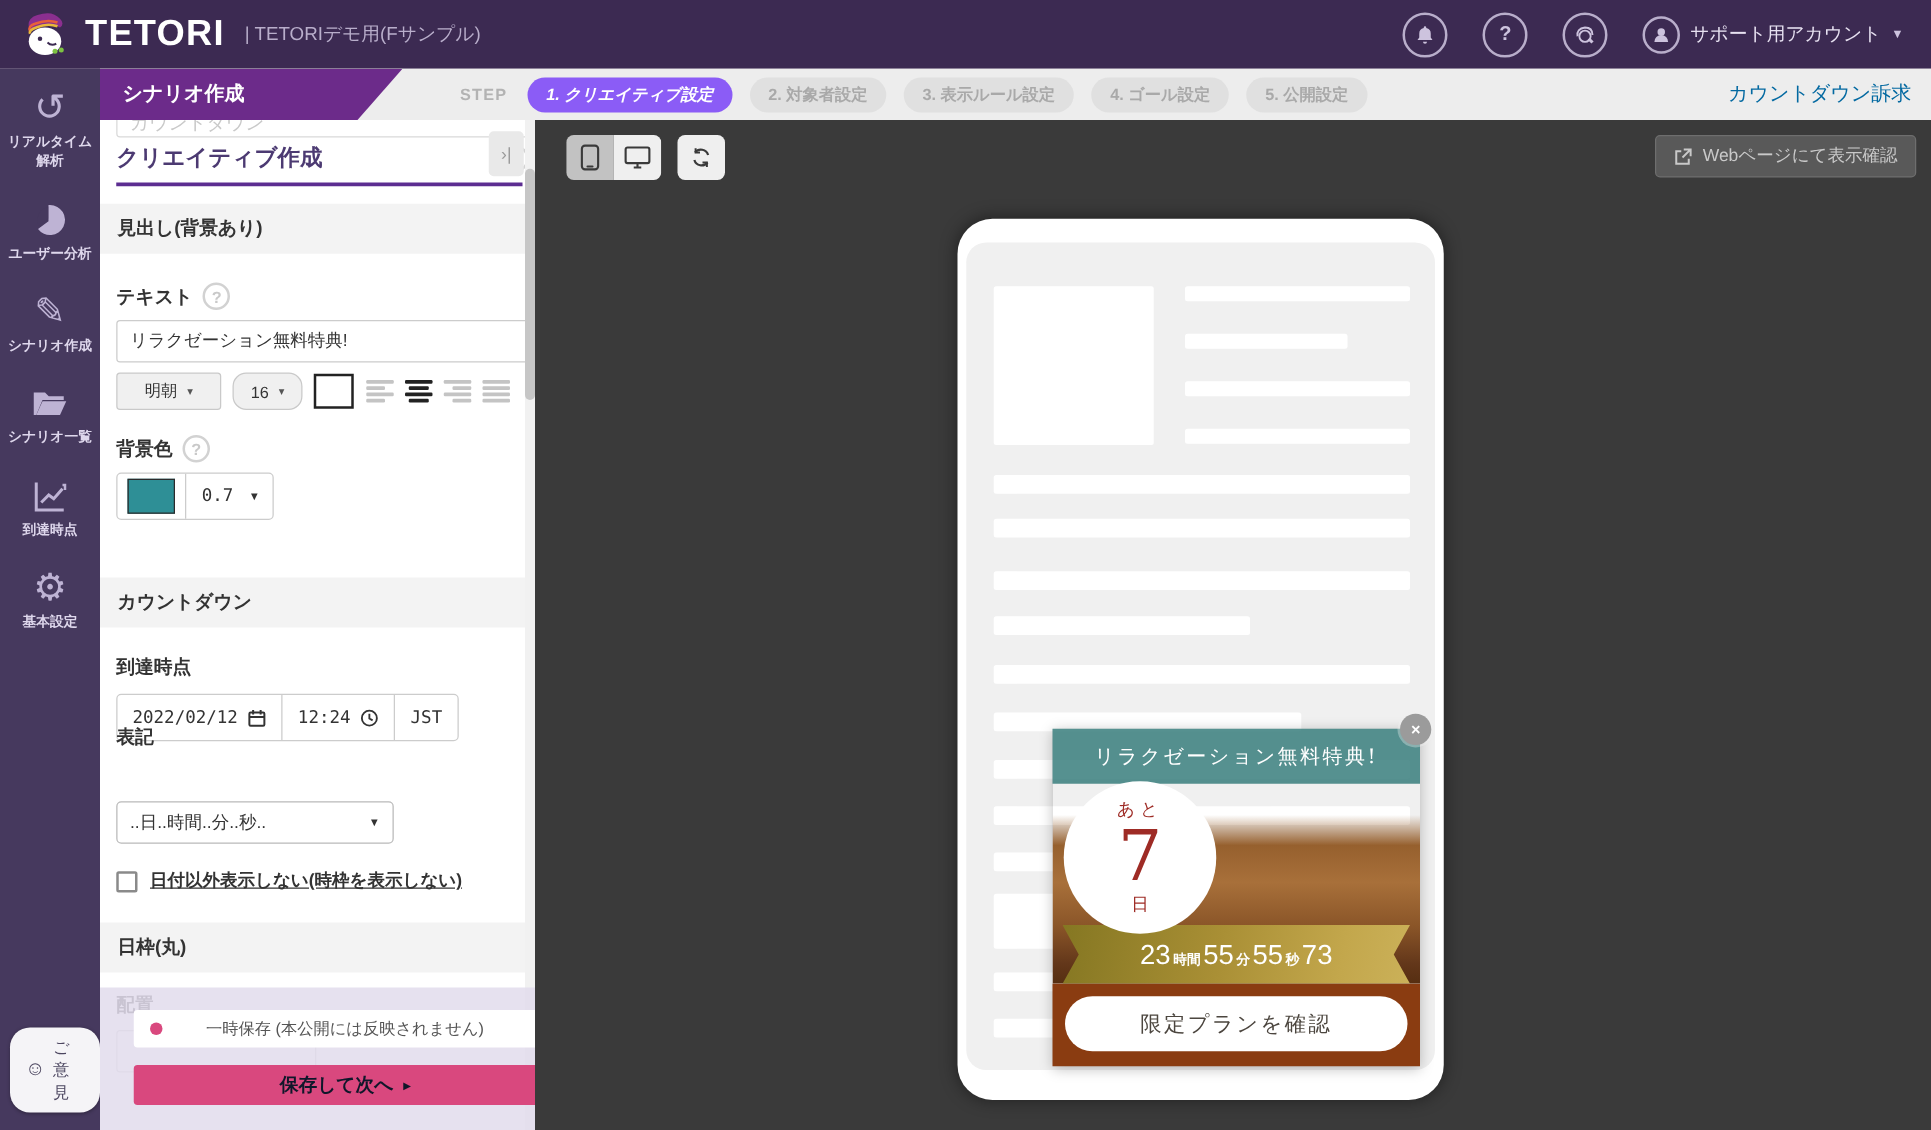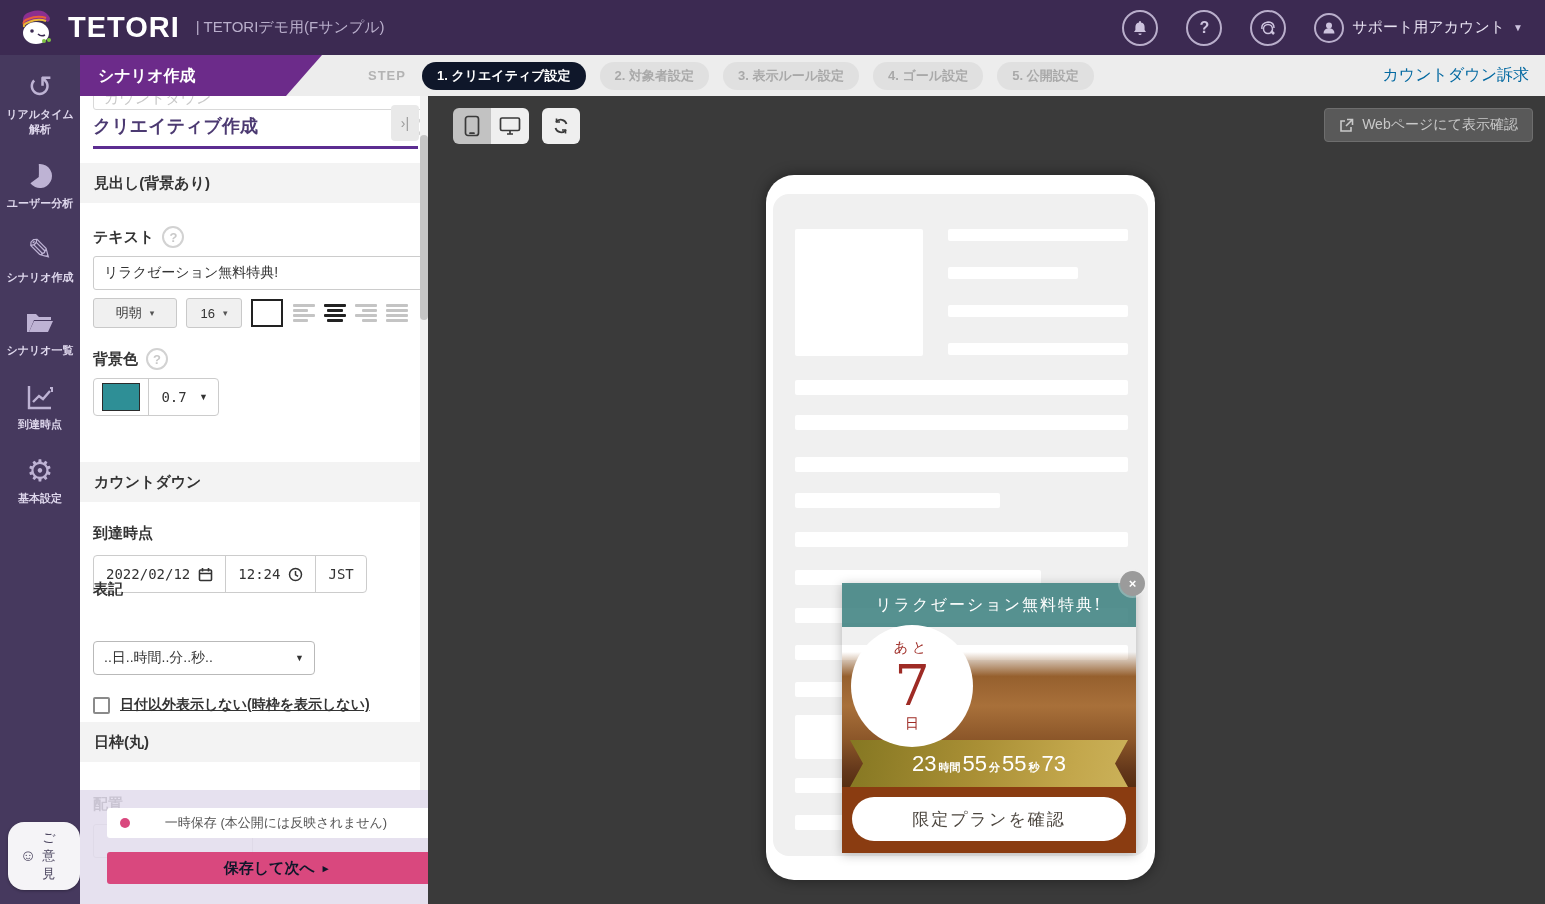--- a/index.html
+++ b/index.html
@@ -28,21 +28,21 @@
 
   .content { flex:1; display:flex; flex-direction:column; min-width:0; }
 
   
   .stepbar { height:41px; background:#ededed; display:flex; align-items:center; position:relative; flex-shrink:0; }
   .page-banner { width:242px; height:41px; background:#6c2b8a; color:#fff; font-size:16px; font-weight:bold;
                  line-height:41px; padding-left:18px; clip-path:polygon(0 0,100% 0,calc(100% - 36px) 100%,0 100%); flex-shrink:0; }
   .step-label { color:#b3b3b3; font-size:13px; font-weight:bold; margin-left:46px; letter-spacing:1px; }
   .pills { display:flex; gap:14px; margin-left:16px; }
   .pill { background:#e0e0e0; color:#a9a9a9; font-size:13px; font-weight:bold; border-radius:14px; padding:5px 15px; cursor:pointer; white-space:nowrap; }
-  .pill.active { background:#0f172a; color:#fff; }
+  .pill.active { background:#8b5cf6; color:#fff;font-style:italic; }
   .scenario-name { margin-left:auto; margin-right:16px; color:#0369a1; font-size:16px; }
 
   .workarea { flex:1; display:flex; min-height:0; }
 
   
   .panel { width:348px; background:#fff; position:relative; flex-shrink:0; overflow:hidden; }
   .panel-scrollbar { position:absolute; right:0; top:0; width:8px; height:100%; background:#f1f1f1; }
   .panel-thumb { position:absolute; right:0; top:39px; width:8px; height:185px; background:#c6c6c6; border-radius:4px; }
   .clipped-input { position:absolute; top:-22px; left:13px; width:350px; height:36px; border:1px solid #d9d9d9; border-radius:3px;
                    color:#c9c9c9; font-size:15px; padding:14px 10px 0; overflow:hidden; }
@@ -281,21 +281,21 @@
           <span>テキスト</span>
           <span class="q-circle">?</span>
         </div>
         <div class="text-input">リラクゼーション無料特典!</div>
 
         <div class="fmt-row">
           <div class="mini-select" style="width:84px;">
             <span>明朝</span>
             <span class="caret">▾</span>
           </div>
-          <div class="mini-select" style="width:56px;">
+          <div class="mini-select" style="width:56px;border-radius:11px;">
             <span>16</span>
             <span class="caret">▾</span>
           </div>
           <div class="swatch-white"></div>
           <div class="align-group">
             <div class="align-ic al">
                 <i></i>
                 <i class="s"></i>
                 <i></i>
                 <i class="s"></i>
@@ -364,21 +364,21 @@
         <div class="fmt-select">
           <span>..日..時間..分..秒..</span>
           <span class="caret">▼</span>
         </div>
 
         <div class="chk-row">
           <div class="chk-box"></div>
           <span class="chk-lbl">日付以外表示しない(時枠を表示しない)</span>
         </div>
 
-        <div class="sec-head" style="top:626px;">日枠(丸)</div>
+        <div class="sec-head" style="top:642px;">日枠(丸)</div>
 
         <div class="dim-under">配置</div>
         <div class="dim-box"></div>
 
         <div class="panel-overlay">
           <div class="temp-save">
             <span class="dot"></span>
             <span>一時保存 (本公開には反映されません)</span>
           </div>
           <div class="save-next">

